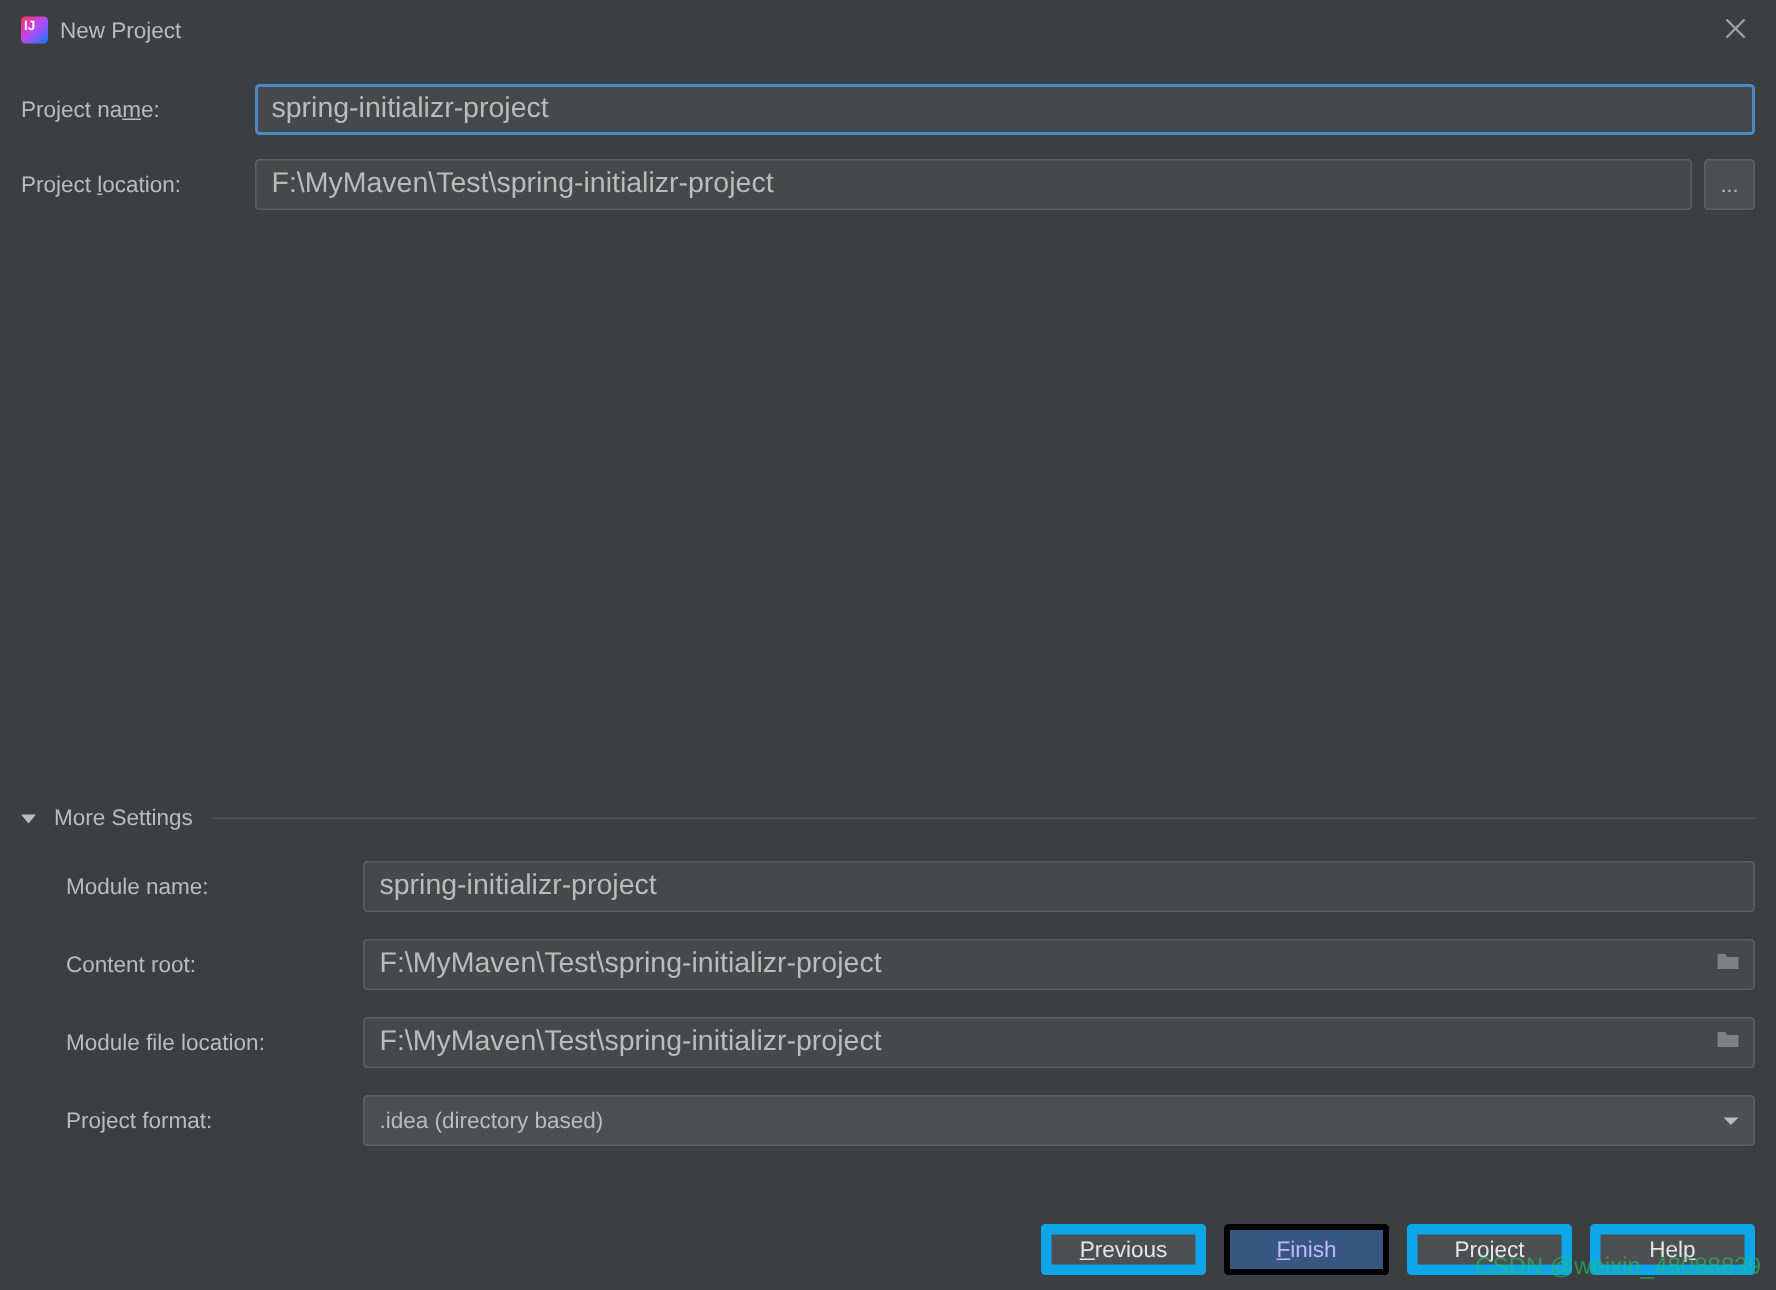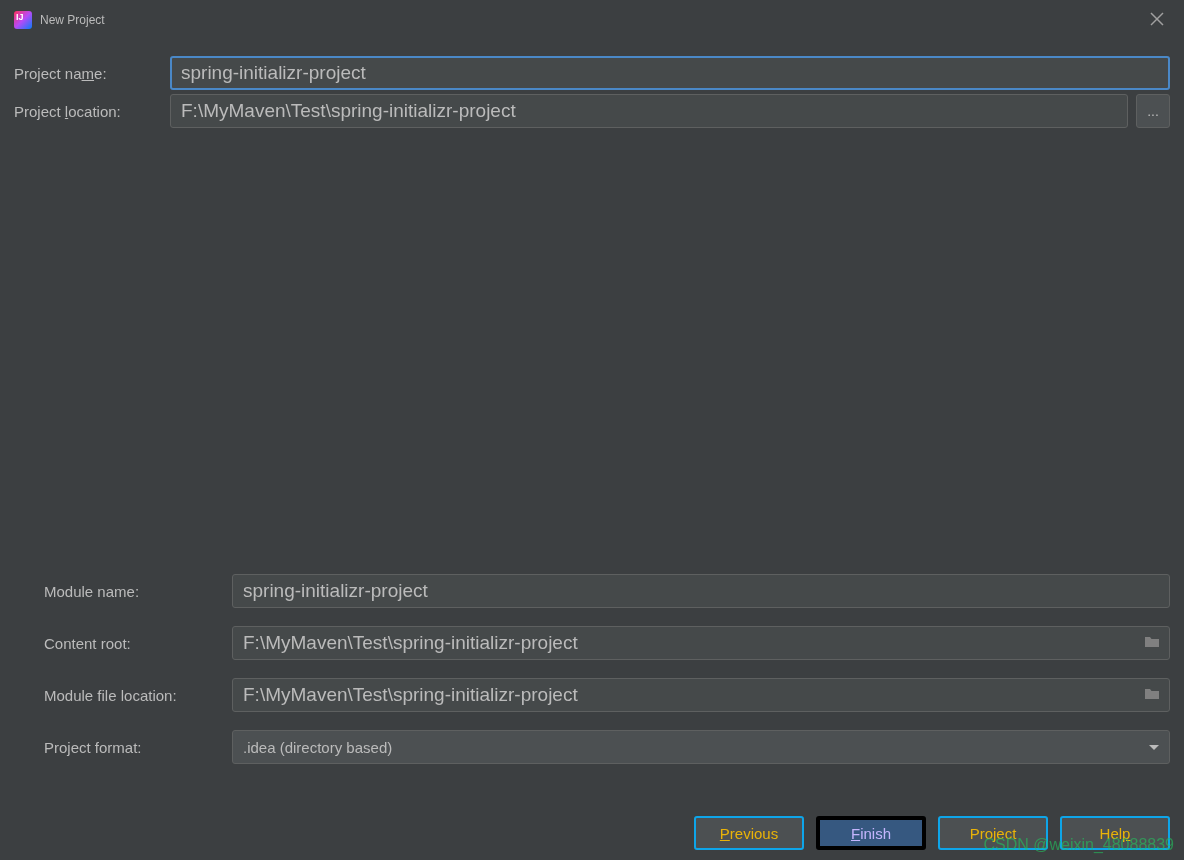--- a/index.html
+++ b/index.html
@@ -40,35 +40,35 @@
       content: "IJ";
       position: absolute;
       top: 1px;
       left: 2px;
       font-size: 9px;
       font-weight: bold;
       color: #fff;
     }
     .title-text {
       color: #bbbbbb;
-      font-size: 12px;
+      font-size: 15px;
     }
     .close-icon {
       color: #a0a0a0;
       cursor: pointer;
       font-size: 18px;
       padding: 2px 6px;
     }
     .form-section {
       padding: 16px 14px 0 14px;
     }
     .form-row {
       display: flex;
       align-items: center;
-      margin-bottom: 4px;
+      margin-bottom: 16px;
       gap: 8px;
     }
     .label {
       width: 148px;
       flex-shrink: 0;
       font-size: 15px;
       color: #bbbbbb;
     }
     .label .underline {
       text-decoration: underline;
@@ -127,21 +127,21 @@
       height: 1px;
       background: #515151;
     }
     .settings-form {
       padding: 12px 0 0 30px;
     }
     .settings-row {
       display: flex;
       align-items: center;
       margin-bottom: 18px;
-      gap: 8px;
+      gap: 18px;
     }
     .settings-label {
       width: 180px;
       flex-shrink: 0;
       font-size: 15px;
       color: #bbbbbb;
     }
     .input-with-icon {
       flex: 1;
       position: relative;
@@ -185,23 +185,23 @@
       position: absolute;
       bottom: 10px;
       right: 14px;
       display: flex;
       gap: 12px;
     }
     .btn {
       min-width: 110px;
       height: 34px;
       background: #4c5052;
-      border: 2px solid #0ea5e9;
-      border-radius: 3px;
-      color: #eab308;
+      border: 7px solid #0ea5e9;
+      border-radius: 3px;
+      color: #e5e5e5;
       cursor: pointer;
       font-size: 15px;
       display: flex;
       align-items: center;
       justify-content: center;
       padding: 0 18px;
     }
     .btn .underline {
       text-decoration: underline;
     }
@@ -249,20 +249,25 @@
   <div class="form-row">
     <div class="label">Project <span class="underline">l</span>ocation:</div>
     <input class="input" value="F:\MyMaven\Test\spring-initializr-project" style="">
     <div class="browse-btn">
       <span>...</span>
     </div>
   </div>
 </div>
 
 <div class="collapsible-section">
+  <div class="collapsible-header header-sep">
+    <div class="triangle-icon"></div>
+    <span>More Settings</span>
+    <div class="separator"></div>
+  </div>
   <div class="settings-form">
     <div class="settings-row">
       <div class="settings-label">Module na<span class="underline">m</span>e:</div>
       <input class="input" value="spring-initializr-project" style="">
     </div>
     <div class="settings-row">
       <div class="settings-label">Content <span class="underline">r</span>oot:</div>
       <div class="input-with-icon">
         <input class="input" value="F:\MyMaven\Test\spring-initializr-project" style="">
         <span class="folder-icon">

